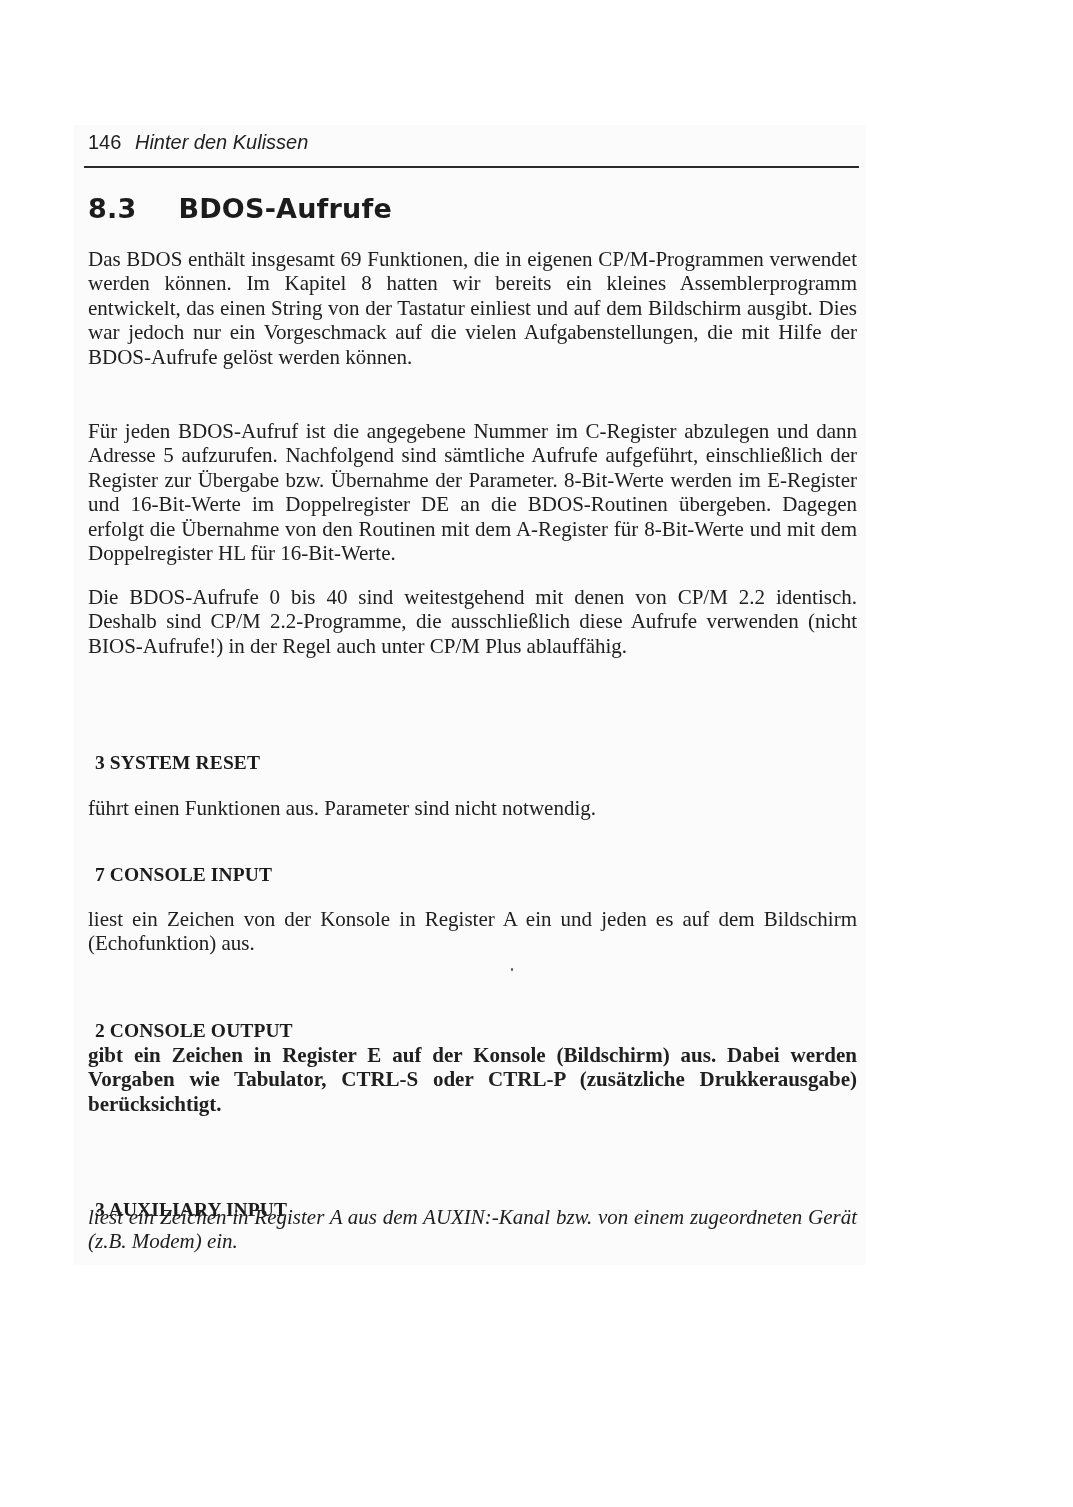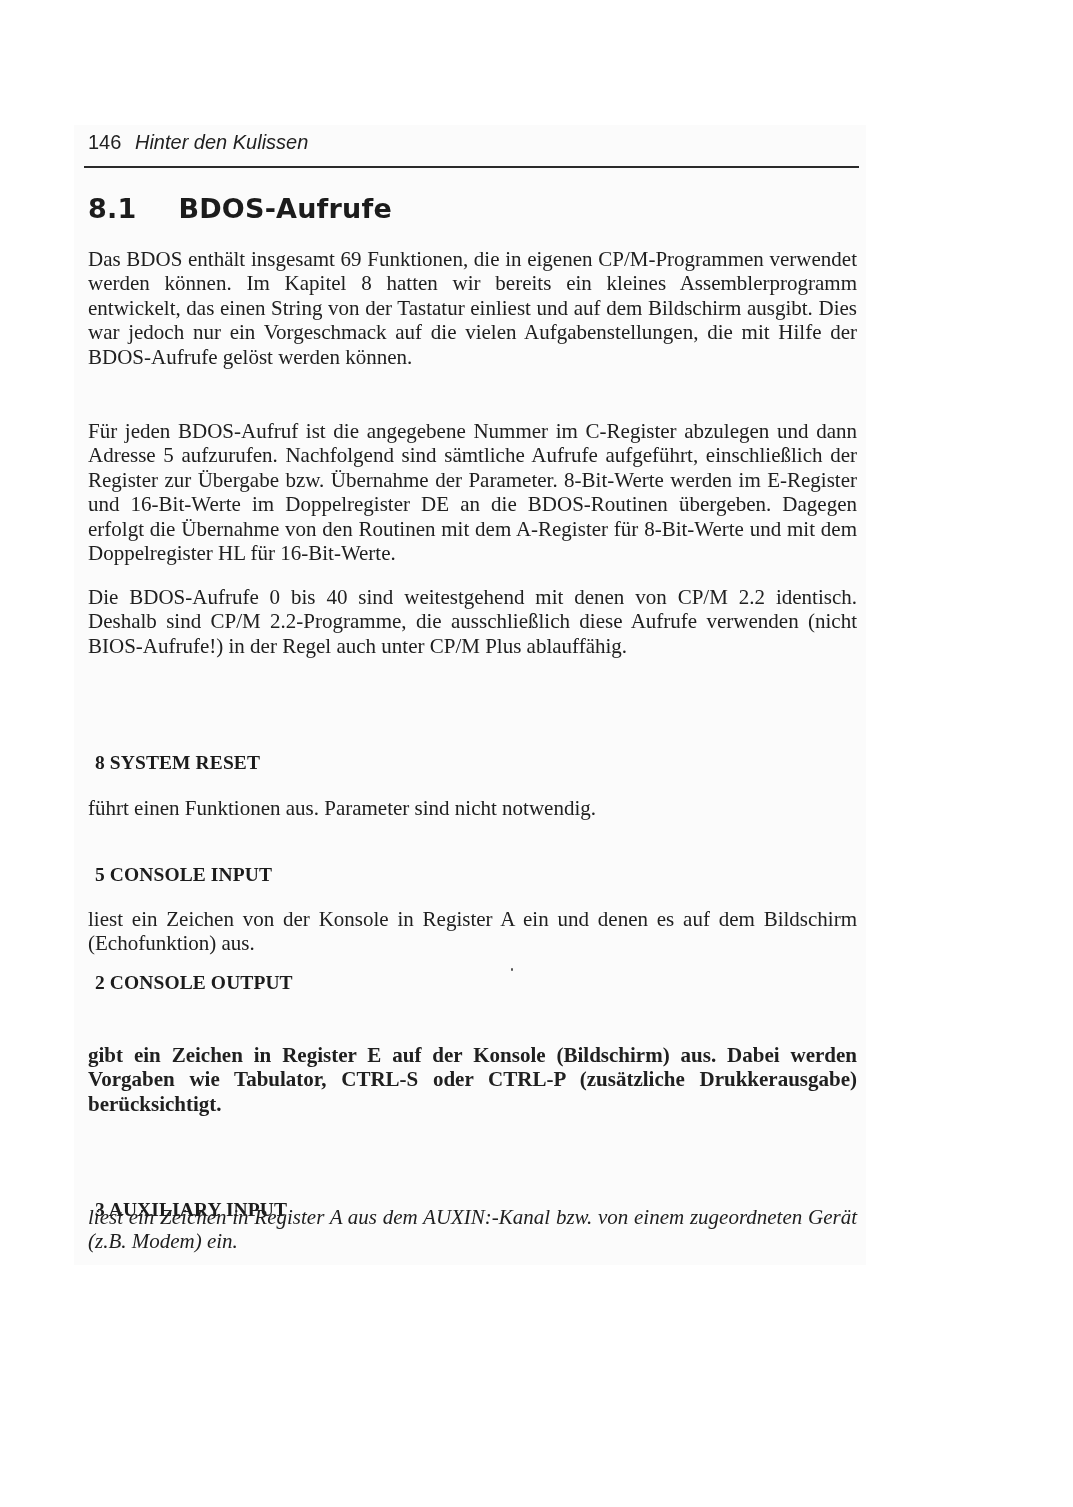--- a/index.html
+++ b/index.html
@@ -99,34 +99,34 @@
 <div class="page">
 
   <div class="running-head">
     <span class="num">146</span>
     <span class="title">Hinter den Kulissen</span>
   </div>
 
   <div class="rule"></div>
 
   <div class="section-title">
-    <span class="snum">8.1</span><span>BDOS-Aufrufe</span>
+    <span class="snum">8.3</span><span>BDOS-Aufrufe</span>
   </div>
 
   <p class="para" style="top:247px;">Das BDOS enthält insgesamt 69 Funktionen, die in eigenen CP/M-Pro­grammen verwendet werden können. Im Kapitel 8 hatten wir bereits ein kleines Assemblerprogramm entwickelt, das einen String von der Tastatur einliest und auf dem Bildschirm ausgibt. Dies war jedoch nur ein Vorge­schmack auf die vielen Aufgabenstellungen, die mit Hilfe der BDOS-Auf­rufe gelöst werden können.</p>
   <p class="para" style="top:419px;">Für jeden BDOS-Aufruf ist die angegebene Nummer im C-Register abzu­legen und dann Adresse 5 aufzurufen. Nachfolgend sind sämtliche Aufrufe aufgeführt, einschließlich der Register zur Übergabe bzw. Übernahme der Parameter. 8-Bit-Werte werden im E-Register und 16-Bit-Werte im Dop­pelregister DE an die BDOS-Routinen übergeben. Dagegen erfolgt die Übernahme von den Routinen mit dem A-Register für 8-Bit-Werte und mit dem Doppelregister HL für 16-Bit-Werte.</p>
   <p class="para" style="top:585px;">Die BDOS-Aufrufe 0 bis 40 sind weitestgehend mit denen von CP/M 2.2 identisch. Deshalb sind CP/M 2.2-Programme, die ausschließlich diese Aufrufe verwenden (nicht BIOS-Aufrufe!) in der Regel auch unter CP/M Plus ablauffähig.</p>
 
-  <div class="func-head" style="top:752px;">8 SYSTEM RESET</div>
+  <div class="func-head" style="top:752px;">3 SYSTEM RESET</div>
   <p class="para" style="top:796px;">führt einen Funktionen aus. Parameter sind nicht notwendig.</p>
 
-  <div class="func-head" style="top:864px;">5 CONSOLE INPUT</div>
-  <p class="para" style="top:907px;">liest ein Zeichen von der Konsole in Register A ein und denen es auf dem Bildschirm (Echofunktion) aus.</p>
+  <div class="func-head" style="top:864px;">7 CONSOLE INPUT</div>
+  <p class="para" style="top:907px;">liest ein Zeichen von der Konsole in Register A ein und jeden es auf dem Bildschirm (Echofunktion) aus.</p>
 
-  <div class="func-head" style="top:972px;">2 CONSOLE OUTPUT</div>
+  <div class="func-head" style="top:1020px;">2 CONSOLE OUTPUT</div>
   <p class="para" style="top:1043px;font-weight:bold;">gibt ein Zeichen in Register E  auf der Konsole (Bildschirm) aus. Dabei werden Vorgaben wie Tabulator, CTRL-S oder CTRL-P (zusätzliche Druk­kerausgabe) berücksichtigt.</p>
 
   <div class="func-head" style="top:1163px;margin-top:36px;">3 AUXILIARY INPUT</div>
   <p class="para" style="top:1205px;font-style:italic;">liest ein Zeichen in Register A aus dem AUXIN:-Kanal bzw. von einem zugeordneten Gerät (z.B. Modem) ein.</p>
 
 </div>
 
 <div class="speck"></div>
 
 </body></html>

